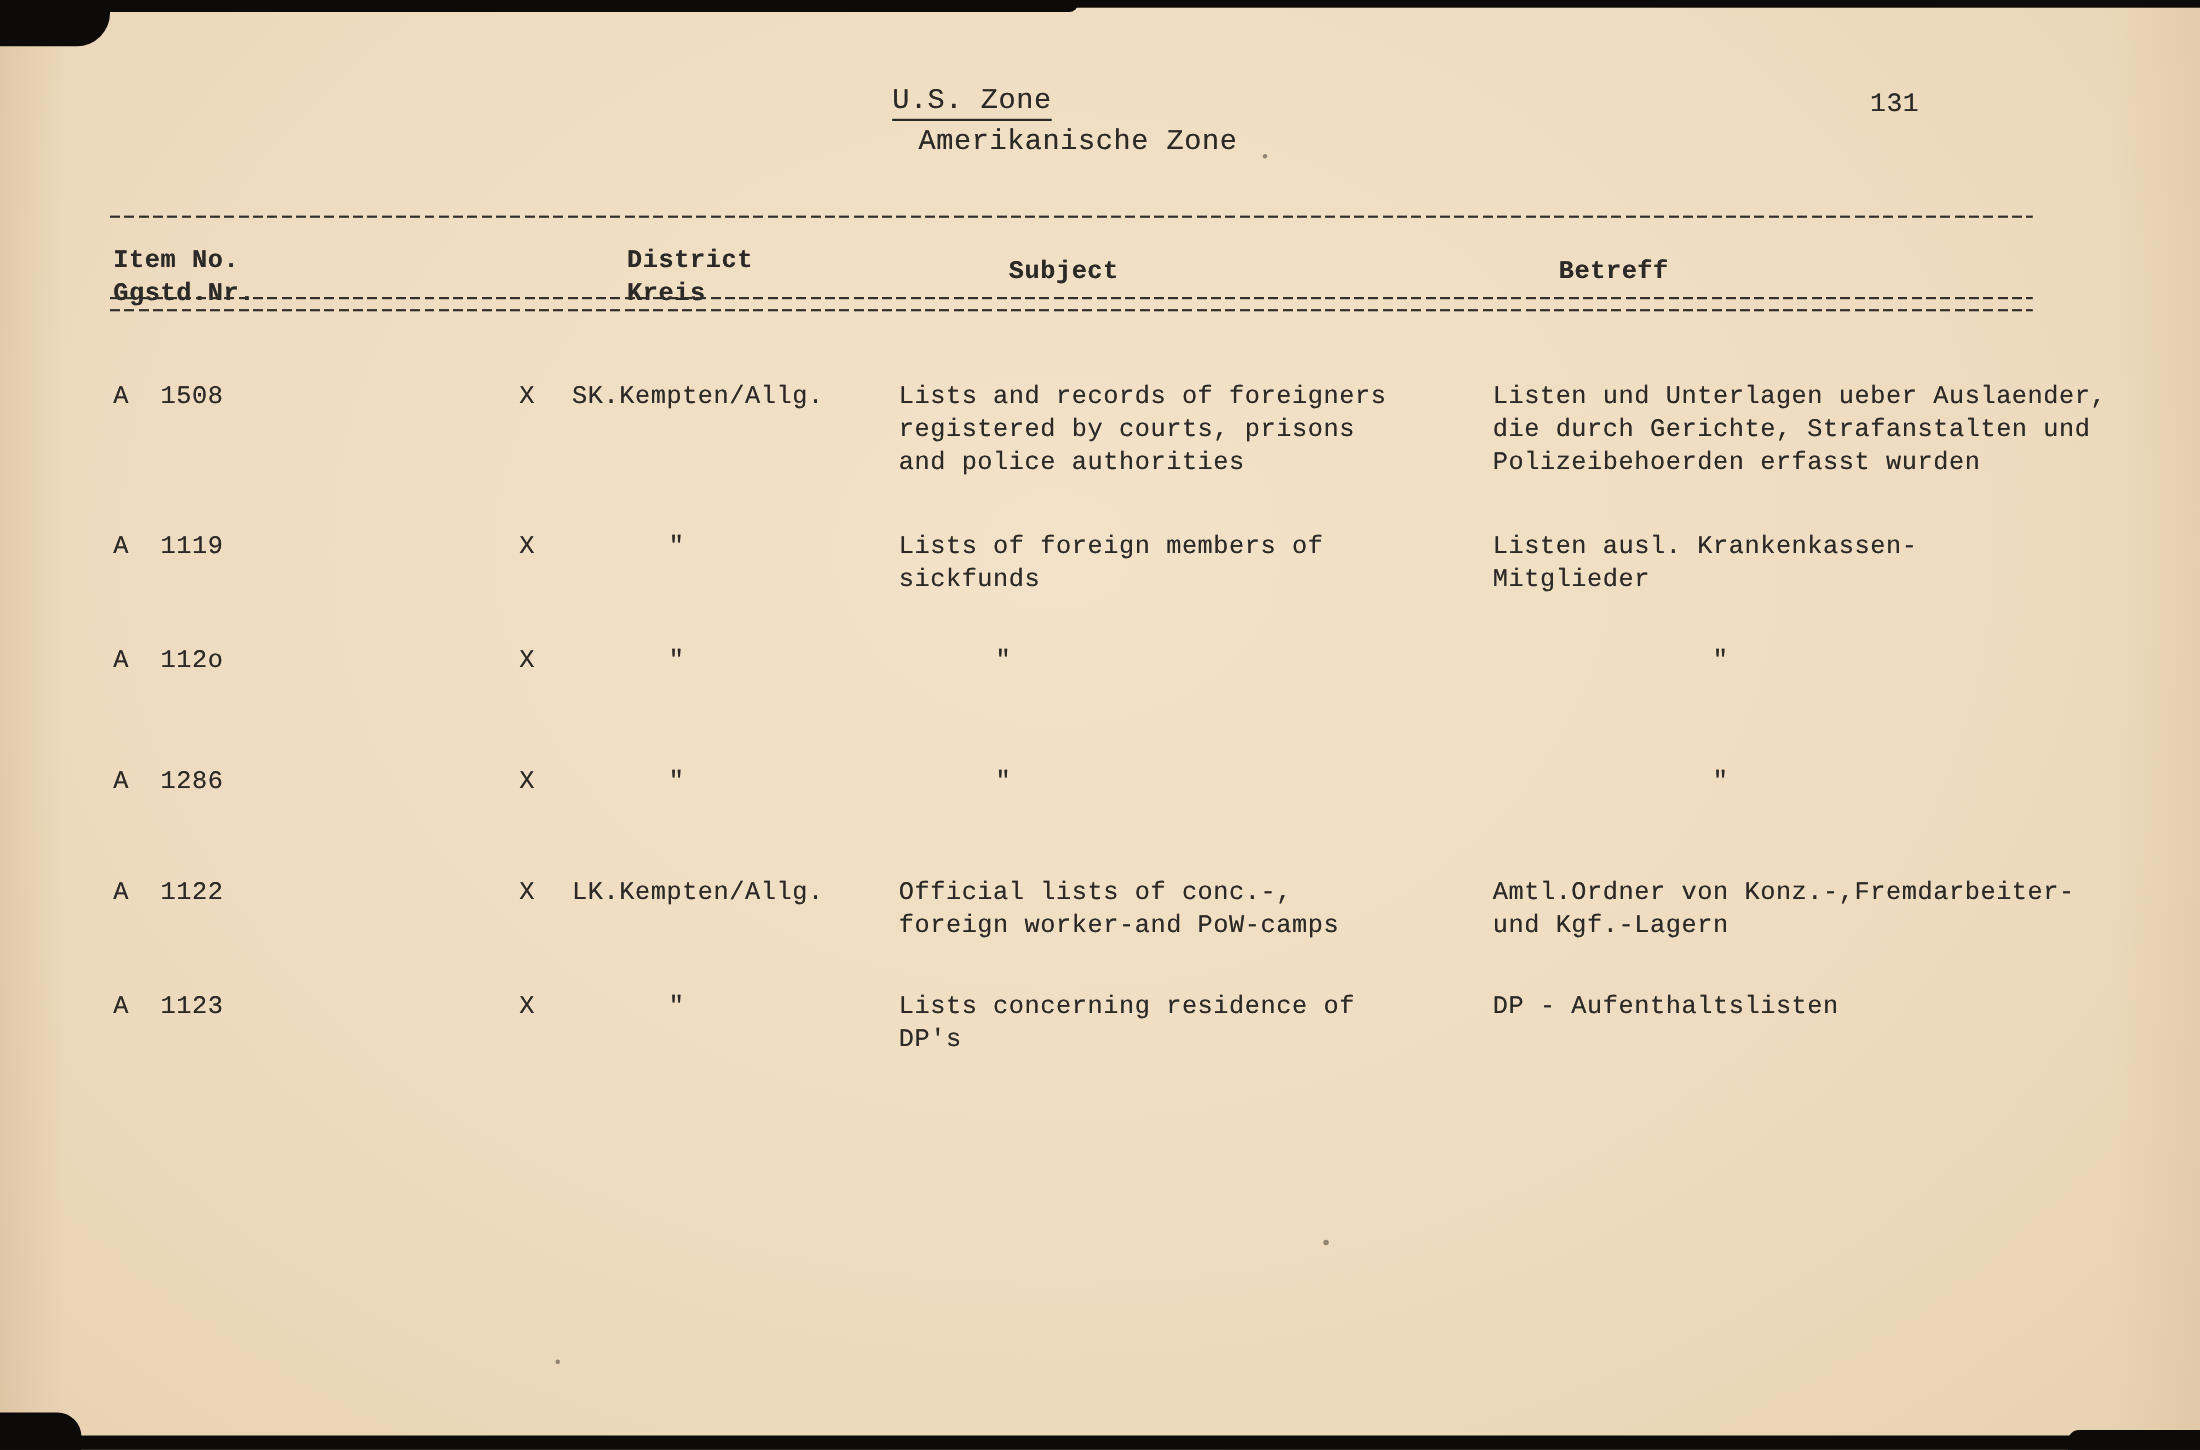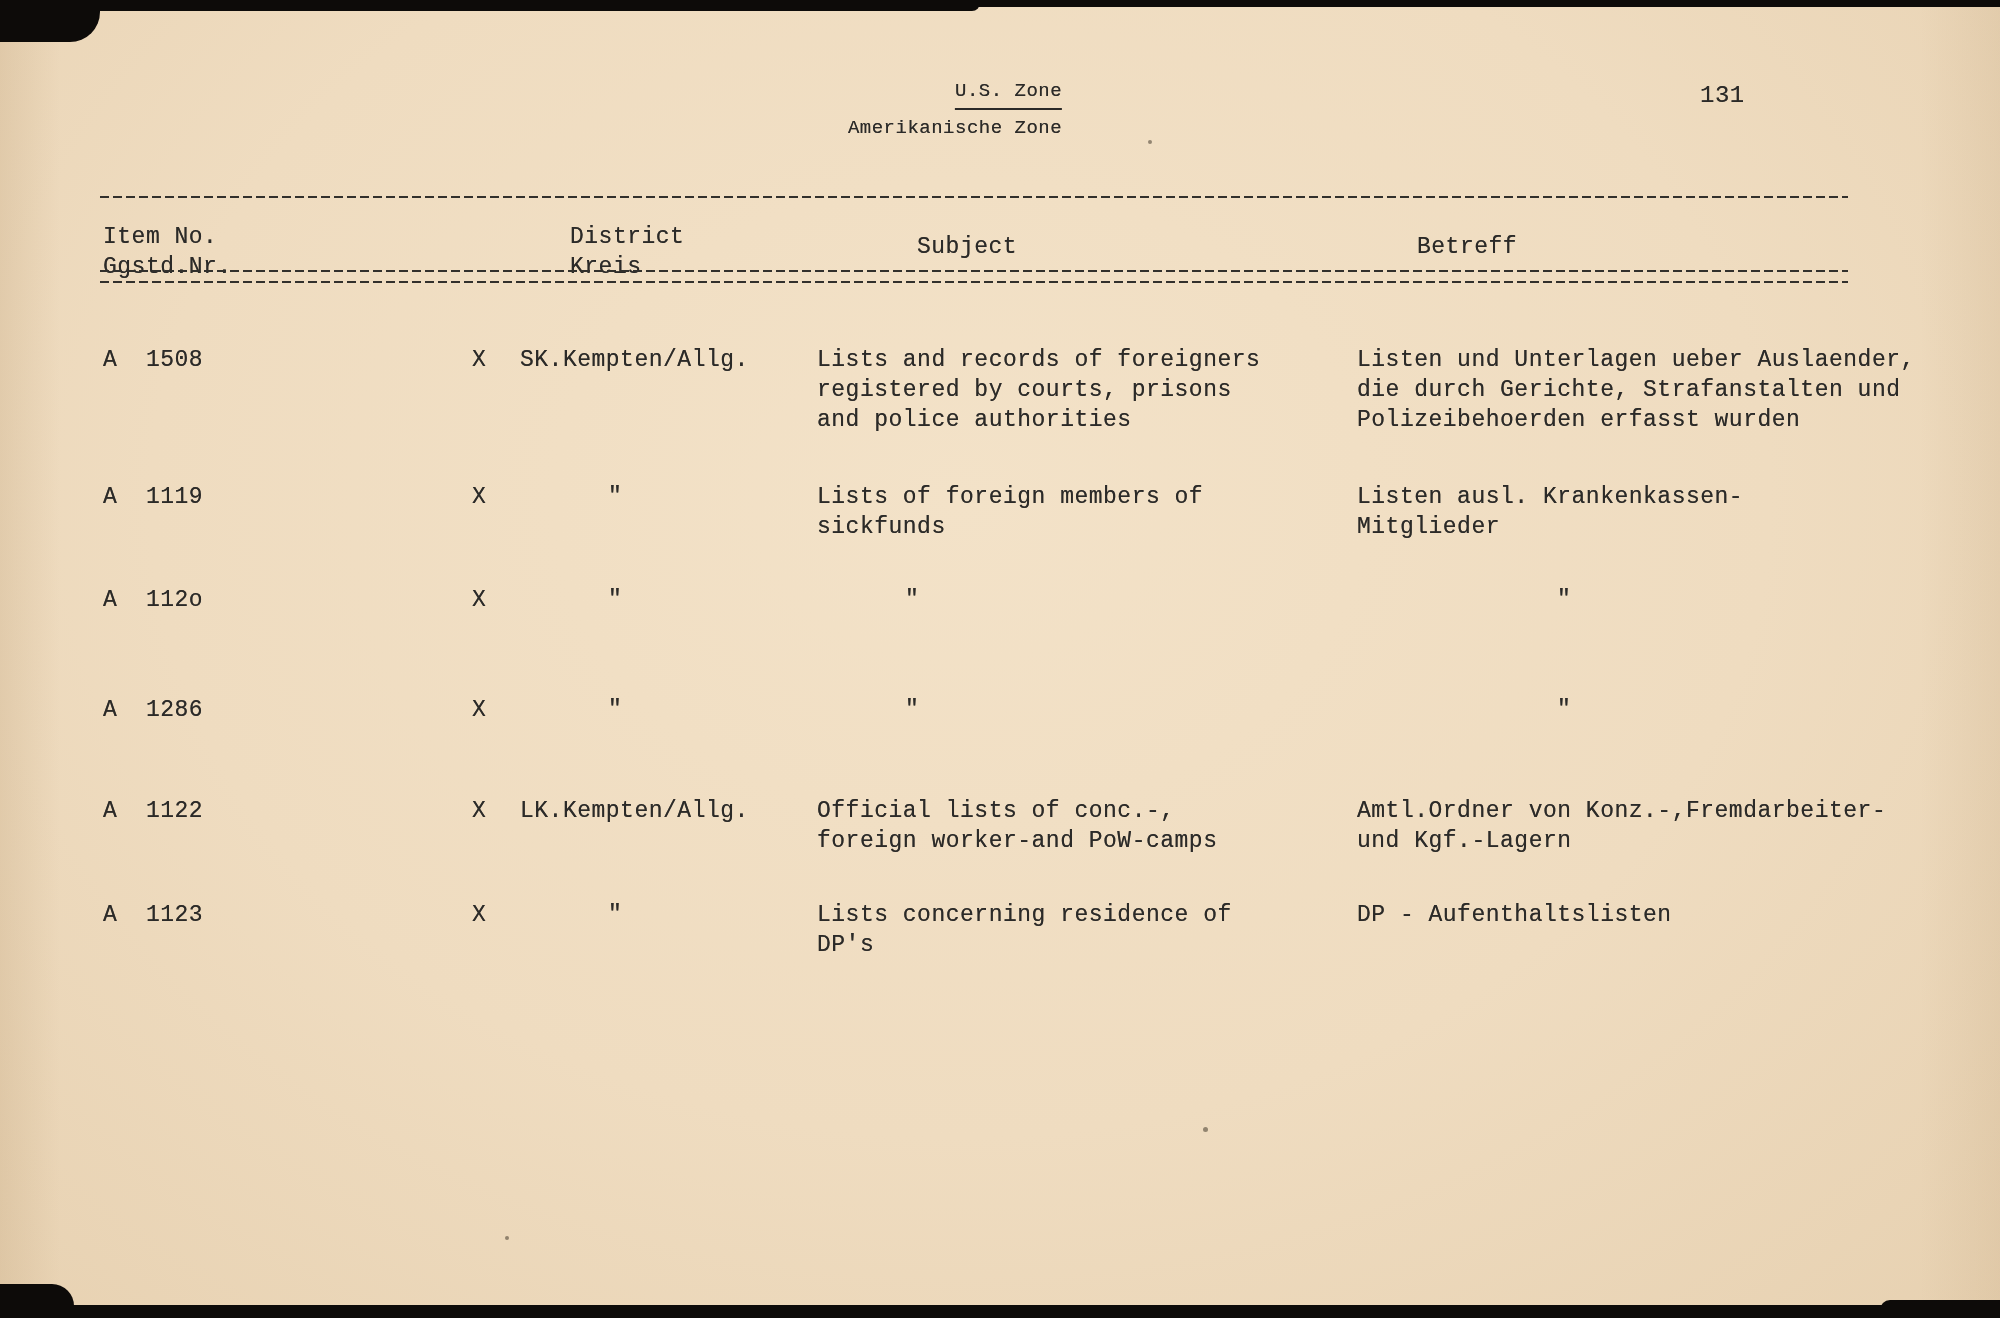--- a/index.html
+++ b/index.html
@@ -19,31 +19,31 @@
   .ink{color:#2b2a28;text-shadow:0 0 .6px rgba(43,42,40,.65);letter-spacing:.5px;}
   
   .edge-top{position:absolute;top:0;left:0;width:100%;height:7px;background:#0d0b09;}
   .edge-top-mid{position:absolute;top:0;left:60px;width:46%;height:11px;background:#0d0b09;border-bottom-left-radius:6px;border-bottom-right-radius:8px;}
   .edge-top-left{position:absolute;top:0;left:0;width:100px;height:42px;background:#0d0b09;border-bottom-right-radius:30px;}
   .edge-bottom{position:absolute;bottom:0;left:0;width:100%;height:13px;background:#0d0b09;}
   .edge-bottom-left{position:absolute;bottom:0;left:0;width:74px;height:34px;background:#0d0b09;border-top-right-radius:22px;}
   .edge-bottom-right{position:absolute;bottom:0;right:0;width:120px;height:18px;background:#0d0b09;border-top-left-radius:10px;}
 
   .page-number{position:absolute;top:58px;left:1700px;font-size:24px;margin-top:24px;}
-  .title-block{position:absolute;top:76px;left:943px;transform:translateX(-50%);text-align:right;font-size:19px;line-height:30px;white-space:nowrap;}
+  .title-block{position:absolute;top:76px;left:968px;transform:translateX(-50%);text-align:left;font-size:26px;line-height:30px;white-space:nowrap;}
   .title-main{display:inline-block;border-bottom:2px solid #2b2a28;padding-bottom:2px;}
   .title-sub{margin-top:3px;margin-left:24px;}
 
   .divider{position:absolute;left:100px;width:1748px;height:2px;
     background:repeating-linear-gradient(90deg,#32302c 0 9px,rgba(0,0,0,0) 9px 13px);}
   .div-top{top:196px;}
   .div-dbl-1{top:270px;}
   .div-dbl-2{top:281px;}
 
-  .hdr{position:absolute;font-size:23px;line-height:30px;white-space:pre;}
+  .hdr{position:absolute;font-size:23px;line-height:30px;white-space:pre;font-weight:bold;}
   .hdr-item{top:222px;left:103px;}
   .hdr-folder{top:222px;left:292px;}
   .hdr-district{top:222px;left:570px;}
   .hdr-subject{top:232px;left:917px;}
   .hdr-betreff{top:232px;left:1417px;}
 
   .row{position:absolute;left:0;width:2000px;font-size:23px;line-height:30px;}
   .cell{position:absolute;top:0;white-space:pre;text-shadow:0 0 .6px rgba(43,42,40,.65);letter-spacing:.5px;}
   .col-item{left:103px;}
   .col-folder{left:472px;}

